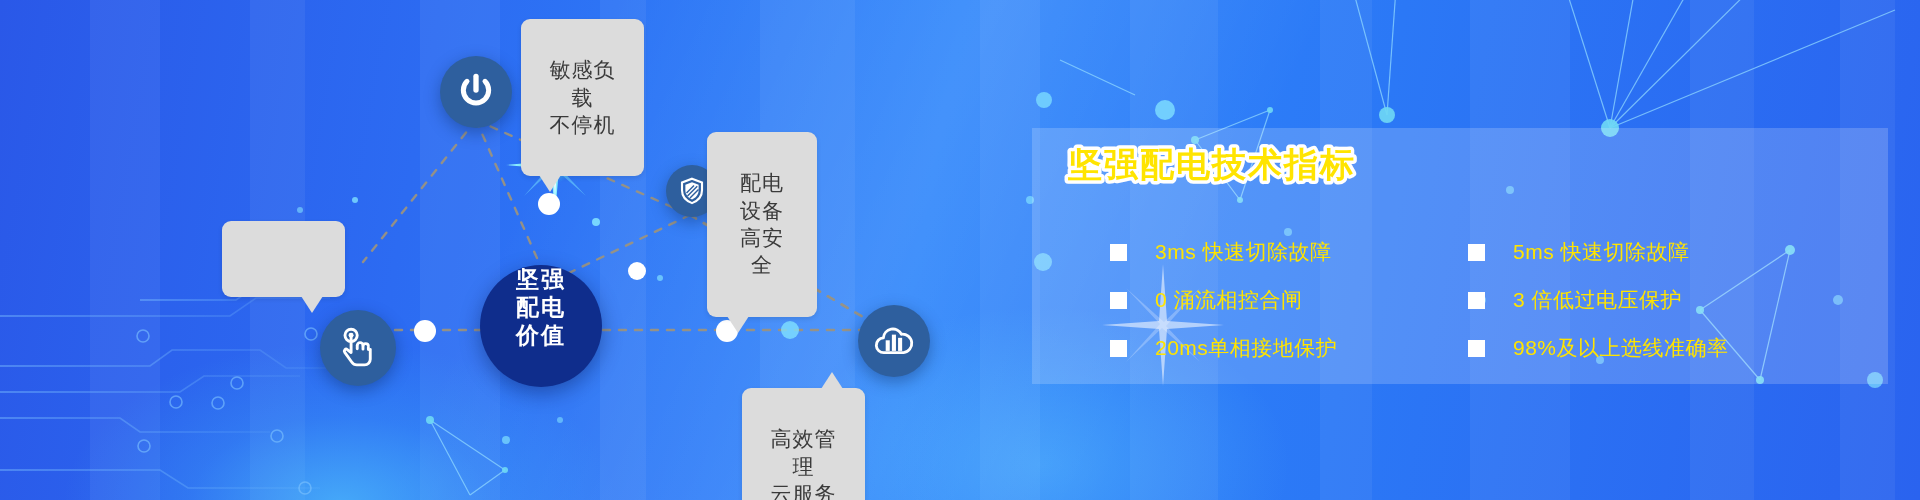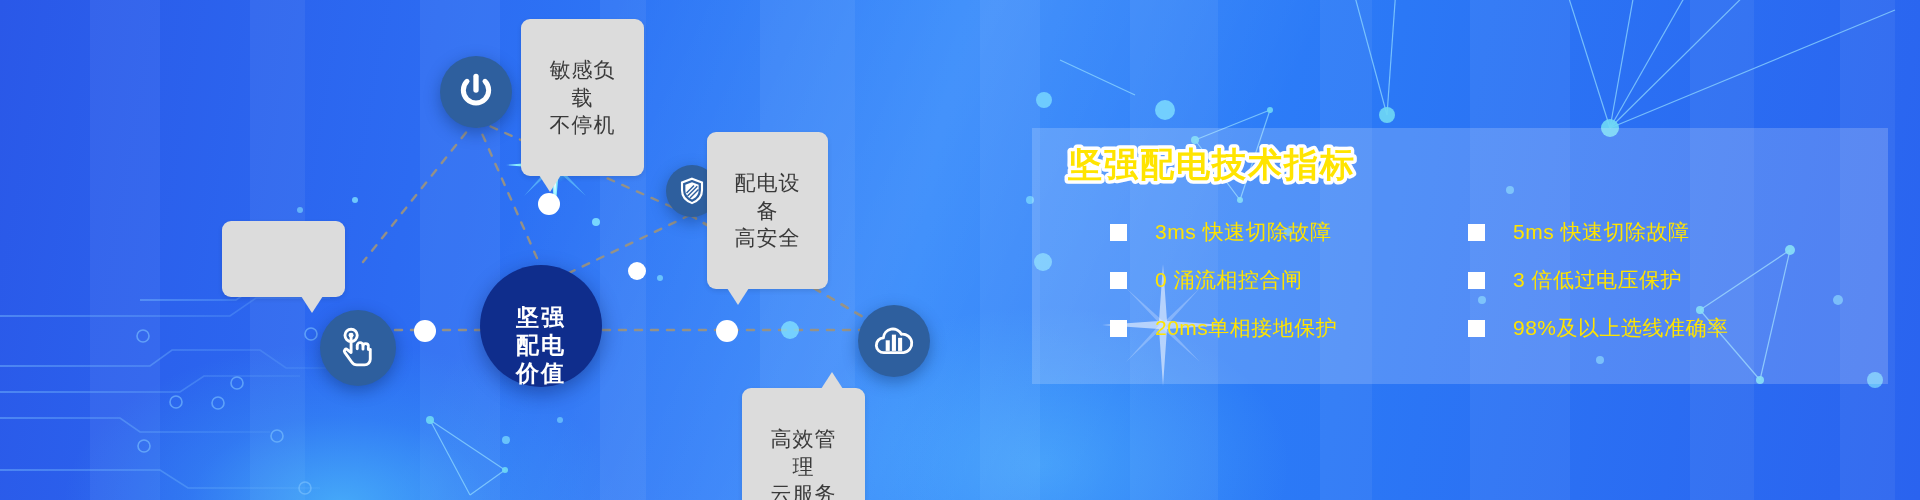--- a/index.html
+++ b/index.html
@@ -71,21 +71,21 @@
     box-shadow:0 5px 16px rgba(10,40,90,.40);
   }
   .node svg{display:block;}
 
   
   .hub{
     position:absolute;
     border-radius:50%;
     background:#0f2d8c;
     color:#fff;
-    display:flex;align-items:center;justify-content:flex-end;
+    display:flex;align-items:center;justify-content:flex-start;
     flex-direction:column;
     font-size:23px;
     font-weight:bold;
     line-height:1.22;
     letter-spacing:2px;
     white-space:pre-line;
     text-align:center;
     box-shadow:0 6px 20px rgba(5,25,80,.42);
   }
 
@@ -94,21 +94,21 @@
   
   .sparkle{position:absolute;pointer-events:none;}
 
   
   #panel{
     position:absolute;
     left:1032px; top:128px; width:856px; height:256px;
     background:rgba(255,255,255,.185);
   }
   .spec-grid{
-    position:absolute; left:78px; top:80px;
+    position:absolute; left:78px; top:100px;
     width:780px;
     display:grid;
     grid-template-columns:340px 340px;
     grid-auto-rows:48px;
     column-gap:18px;
   }
   .spec{
     display:flex; align-items:center;
     color:#ffe400;
     font-size:21px;
@@ -307,21 +307,21 @@
     <span>配电</span>
     <span>价值</span>
   </div>
 
   <div class="bubble" style="left:521px;top:19px;width:123px;">
     <span>敏感负载
 不停机</span>
     <span class="tail" style="left:18px;bottom:-16px;"></span>
   </div>
 
-  <div class="bubble" style="left:707px;top:132px;width:121px;">
+  <div class="bubble" style="left:707px;top:132px;width:110px;">
     <span>配电设备
 高安全</span>
     <span class="tail" style="left:20px;bottom:-16px;"></span>
   </div>
 
   <div class="bubble" style="left:222px;top:221px;width:123px;">
     <span class="tail" style="right:22px;bottom:-16px;"></span>
   </div>
 
   <div class="bubble" style="left:742px;top:388px;width:123px;">

